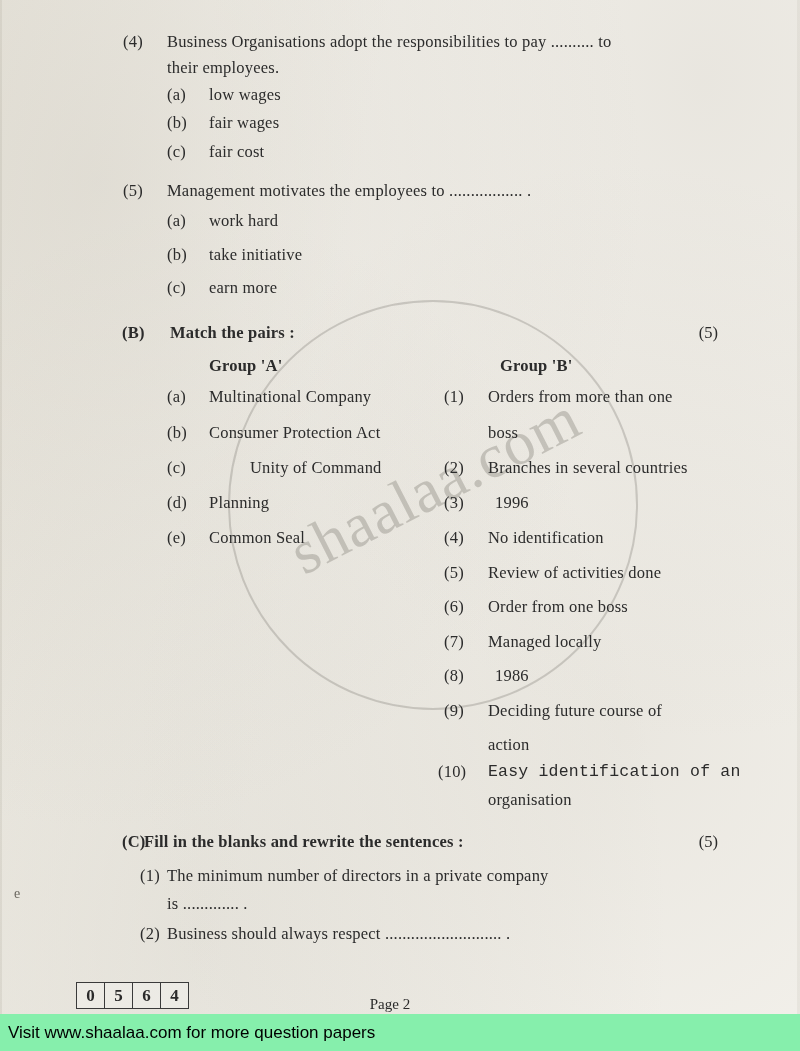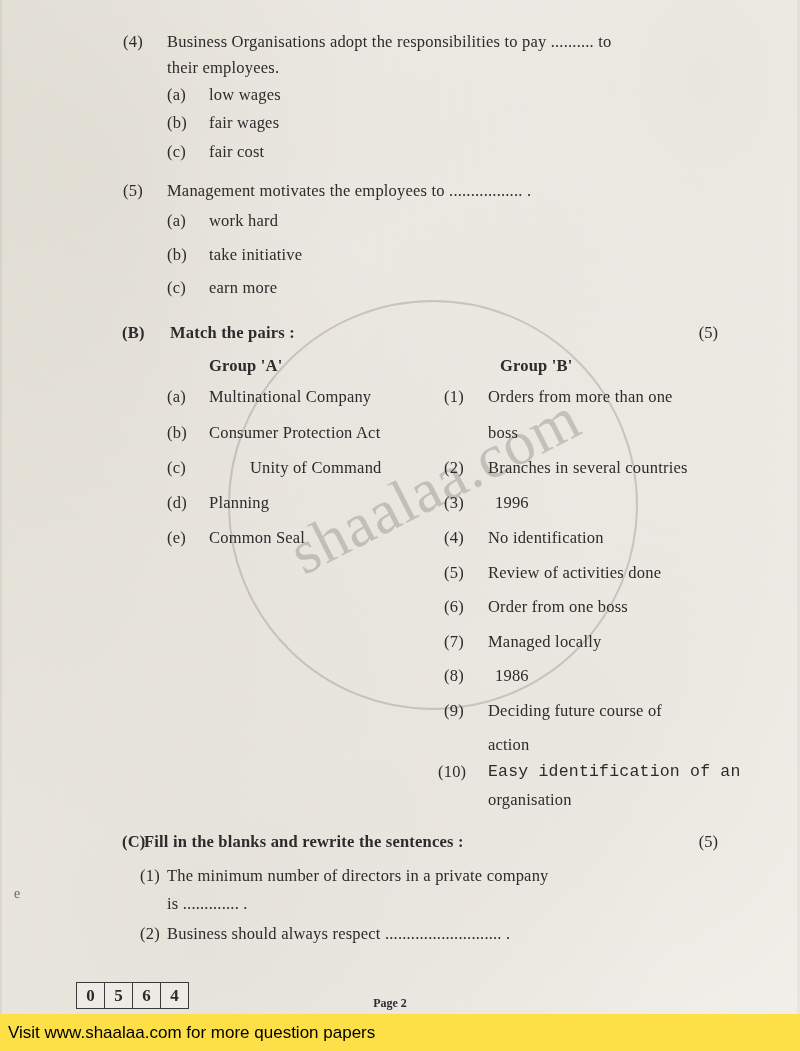--- a/index.html
+++ b/index.html
@@ -120,42 +120,42 @@
     border-right: 1.5px solid #3a3a3a;
   }
   .code-box span:last-child { border-right: none; }
 
   .page-num {
     position: absolute;
     left: 0;
     top: 996px;
     width: 780px;
     text-align: center;
-    font-size: 12px;
-    font-weight: bold;
+    font-size: 15px;
+    font-weight: normal;
     z-index: 4;
   }
 
   .stray-e {
     position: absolute;
     left: 14px;
     top: 886px;
     font-size: 14px;
     color: #6a675f;
     z-index: 4;
   }
 
   
   .promo {
     position: absolute;
     left: 0;
     top: 1014px;
     width: 800px;
     height: 37px;
-    background: #fde047;
+    background: #86efac;
     font-family: "Liberation Sans", sans-serif;
     font-size: 17px;
     color: #000000;
     display: flex;
     align-items: center;
     padding-left: 8px;
     box-sizing: border-box;
   }
 </style>
 </head>

